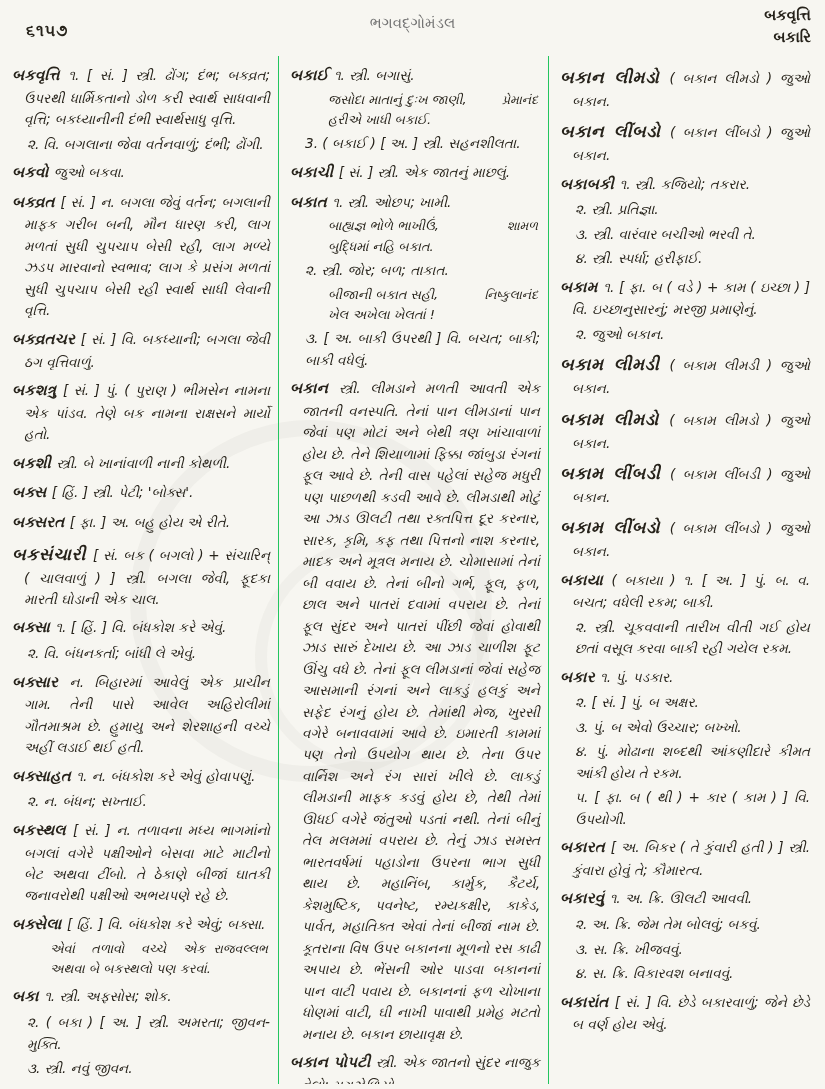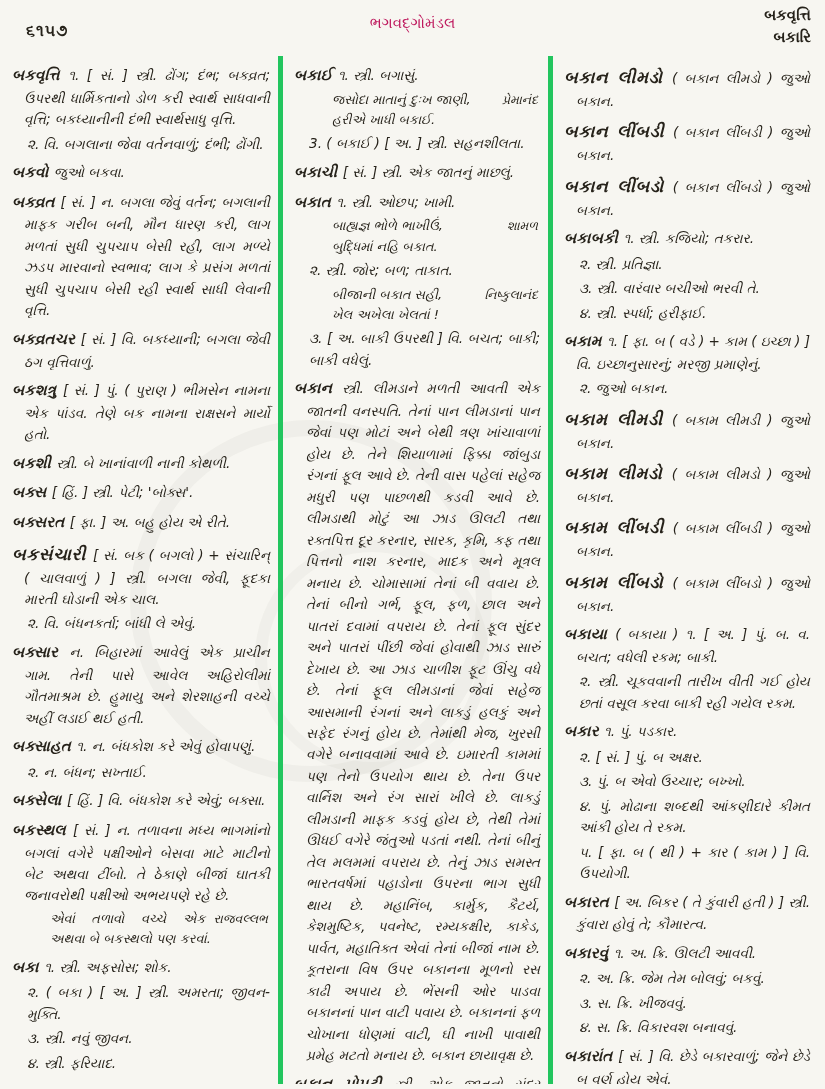--- a/index.html
+++ b/index.html
@@ -6,36 +6,36 @@
   body{
     width:825px;height:1089px;overflow:hidden;
     background:#f7f6f1;
     font-family:"DejaVu Sans",sans-serif;
     color:#26221a;
   }
   .page{position:relative;width:825px;height:1089px;overflow:hidden;}
 
   
   .page-number{position:absolute;left:26px;top:21px;font-size:16px;font-weight:700;letter-spacing:1px;}
-  .page-title{position:absolute;left:0;right:0;top:14px;text-align:center;font-size:15px;color:#be185d;}
+  .page-title{position:absolute;left:0;right:0;top:14px;text-align:center;font-size:15px;color:#737373;}
   .guide-words{position:absolute;right:14px;top:5px;text-align:right;font-weight:700;font-size:15px;line-height:1.45;}
   .guide-words div{white-space:nowrap;}
 
   
   .watermark{position:absolute;left:130px;top:420px;width:330px;height:330px;
     border:16px solid rgba(150,150,140,0.08);border-radius:50%;pointer-events:none;}
   .watermark2{position:absolute;left:255px;top:540px;width:210px;height:210px;
     border:12px solid rgba(150,150,140,0.07);border-radius:50%;pointer-events:none;}
 
   
   .columns{position:absolute;left:8px;top:56px;width:812px;height:1028px;
     display:flex;overflow:hidden;font-style:italic;}
   .col{width:270px;box-sizing:border-box;padding:2px 8px 0 4px;
     font-size:13.6px;line-height:1.58;text-align:justify;overflow:hidden;}
-  .col + .col{border-left:5px solid #22c55e;padding-left:11px;}
+  .col + .col{border-left:1px solid #22c55e;padding-left:11px;}
 
   p{margin:0;}
   .entry{margin:6px 0 2px;padding-left:12px;text-indent:-12px;}
   .sense{margin:3px 0;padding-left:15px;}
   .verse{margin:1px 0 2px;padding-left:38px;padding-right:2px;font-size:12.9px;}
   .cite{float:right;font-size:12.4px;padding-left:8px;}
   .head{font-weight:700;font-size:15px;letter-spacing:0.2px;}
   .head-lg .head{font-size:17px;letter-spacing:0.6px;}
 </style>
 </head>
@@ -57,26 +57,27 @@
         <p class="entry"><b class="head">બકવૃત્તિ </b>૧. [ સં. ] સ્ત્રી. ઢોંગ; દંભ; બકવ્રત; ઉપરથી ધાર્મિકતાનો ડોળ કરી સ્વાર્થ સાધવાની વૃત્તિ; બકધ્યાનીની દંભી સ્વાર્થસાધુ વૃત્તિ.</p>
         <p class="sense">૨. વિ. બગલાના જેવા વર્તનવાળું; દંભી; ઢોંગી.</p>
         <p class="entry"><b class="head">બકવો </b>જુઓ બકવા.</p>
         <p class="entry"><b class="head">બકવ્રત </b>[ સં. ] ન. બગલા જેવું વર્તન; બગલાની માફક ગરીબ બની, મૌન ધારણ કરી, લાગ મળતાં સુધી ચુપચાપ બેસી રહી, લાગ મળ્યે ઝડપ મારવાનો સ્વભાવ; લાગ કે પ્રસંગ મળતાં સુધી ચુપચાપ બેસી રહી સ્વાર્થ સાધી લેવાની વૃત્તિ.</p>
         <p class="entry"><b class="head">બકવ્રતચર </b>[ સં. ] વિ. બકધ્યાની; બગલા જેવી ઠગ વૃત્તિવાળું.</p>
         <p class="entry"><b class="head">બકશત્રુ </b>[ સં. ] પું. ( પુરાણ ) ભીમસેન નામના એક પાંડવ. તેણે બક નામના રાક્ષસને માર્યો હતો.</p>
         <p class="entry"><b class="head">બકશી </b>સ્ત્રી. બે ખાનાંવાળી નાની કોથળી.</p>
         <p class="entry"><b class="head">બક્સ </b>[ હિં. ] સ્ત્રી. પેટી; 'બોક્સ'.</p>
         <p class="entry"><b class="head">બક્સરત </b>[ ફા. ] અ. બહુ હોય એ રીતે.</p>
         <p class="entry head-lg"><b class="head">બકસંચારી </b>[ સં. બક ( બગલો ) + સંચારિન્ ( ચાલવાળું ) ] સ્ત્રી. બગલા જેવી, ફૂદકા મારતી ઘોડાની એક ચાલ.</p>
+        <p class="entry"><b class="head">બક્સા </b>૧. [ હિં. ] વિ. બંધકોશ કરે એવું.</p>
         <p class="sense">૨. વિ. બંધનકર્તા; બાંધી લે એવું.</p>
         <p class="entry"><b class="head">બક્સાર </b>ન. બિહારમાં આવેલું એક પ્રાચીન ગામ. તેની પાસે આવેલ અહિરોલીમાં ગૌતમાશ્રમ છે. હુમાયુ અને શેરશાહની વચ્ચે અહીં લડાઈ થઈ હતી.</p>
         <p class="entry"><b class="head">બક્સાહત </b>૧. ન. બંધકોશ કરે એવું હોવાપણું.</p>
         <p class="sense">૨. ન. બંધન; સખ્તાઈ.</p>
+        <p class="entry"><b class="head">બકસ્થલ </b>[ સં. ] ન. તળાવના મધ્ય ભાગમાંનો બગલાં વગેરે પક્ષીઓને બેસવા માટે માટીનો બેટ અથવા ટીંબો. તે ઠેકાણે બીજાં ઘાતકી જનાવરોથી પક્ષીઓ અભયપણે રહે છે.</p>
         <p class="entry"><b class="head">બક્સેલા </b>[ હિં. ] વિ. બંધકોશ કરે એવું; બક્સા.</p>
-        <p class="entry"><b class="head">બકસ્થલ </b>[ સં. ] ન. તળાવના મધ્ય ભાગમાંનો બગલાં વગેરે પક્ષીઓને બેસવા માટે માટીનો બેટ અથવા ટીંબો. તે ઠેકાણે બીજાં ઘાતકી જનાવરોથી પક્ષીઓ અભયપણે રહે છે.</p>
         <p class="verse"><span class="cite">રાજવલ્લભ</span>એવાં તળાવો વચ્ચે એક અથવા બે બકસ્થલો પણ કરવાં.</p>
         <p class="entry"><b class="head">બકા </b>૧. સ્ત્રી. અફસોસ; શોક.</p>
         <p class="sense">૨. ( બકા ) [ અ. ] સ્ત્રી. અમરતા; જીવન-મુક્તિ.</p>
         <p class="sense">૩. સ્ત્રી. નવું જીવન.</p>
         <p class="sense">૪. સ્ત્રી. ફરિયાદ.</p>
       </div>
       <div class="col">
         <p class="entry"><b class="head">બકાઈ </b>૧. સ્ત્રી. બગાસું.</p>
         <p class="verse"><span class="cite">પ્રેમાનંદ</span>જસોદા માતાનું દુઃખ જાણી,<br>હરીએ ખાધી બકાઈ.</p>
         <p class="sense">3. ( બકાઈ ) [ અ. ] સ્ત્રી. સહનશીલતા.</p>
@@ -84,21 +85,20 @@
         <p class="entry"><b class="head">બકાત </b>૧. સ્ત્રી. ઓછપ; ખામી.</p>
         <p class="verse"><span class="cite">શામળ</span>બાહ્યજ્ઞ ભોળે ભાખીઉં,<br>બુદ્ધિમાં નહિ બકાત.</p>
         <p class="sense">૨. સ્ત્રી. જોર; બળ; તાકાત.</p>
         <p class="verse"><span class="cite">નિષ્કુલાનંદ</span>બીજાની બકાત સહી,<br>ખેલ અખેલા ખેલતાં !</p>
         <p class="sense">૩. [ અ. બાકી ઉપરથી ] વિ. બચત; બાકી; બાકી વધેલું.</p>
         <p class="entry"><b class="head">બકાન </b>સ્ત્રી. લીમડાને મળતી આવતી એક જાતની વનસ્પતિ. તેનાં પાન લીમડાનાં પાન જેવાં પણ મોટાં અને બેથી ત્રણ ખાંચાવાળાં હોય છે. તેને શિયાળામાં ફિક્કા જાંબુડા રંગનાં ફૂલ આવે છે. તેની વાસ પહેલાં સહેજ મધુરી પણ પાછળથી કડવી આવે છે. લીમડાથી મોટું આ ઝાડ ઊલટી તથા રક્તપિત્ત દૂર કરનાર, સારક, કૃમિ, કફ તથા પિત્તનો નાશ કરનાર, માદક અને મૂત્રલ મનાય છે. ચોમાસામાં તેનાં બી વવાય છે. તેનાં બીનો ગર્ભ, ફૂલ, ફળ, છાલ અને પાતરાં દવામાં વપરાય છે. તેનાં ફૂલ સુંદર અને પાતરાં પીંછી જેવાં હોવાથી ઝાડ સારું દેખાય છે. આ ઝાડ ચાળીશ ફૂટ ઊંચુ વધે છે. તેનાં ફૂલ લીમડાનાં જેવાં સહેજ આસમાની રંગનાં અને લાકડું હલકું અને સફેદ રંગનું હોય છે. તેમાંથી મેજ, ખુરસી વગેરે બનાવવામાં આવે છે. ઇમારતી કામમાં પણ તેનો ઉપયોગ થાય છે. તેના ઉપર વાર્નિશ અને રંગ સારાં ખીલે છે. લાકડું લીમડાની માફક કડવું હોય છે, તેથી તેમાં ઊધઈ વગેરે જંતુઓ પડતાં નથી. તેનાં બીનું તેલ મલમમાં વપરાય છે. તેનું ઝાડ સમસ્ત ભારતવર્ષમાં પહાડોના ઉપરના ભાગ સુધી થાય છે. મહાનિંબ, કાર્મુક, કૈટર્ય, કેશમુષ્ટિક, પવનેષ્ટ, રમ્યકક્ષીર, કાકેડ, પાર્વત, મહાતિક્ત એવાં તેનાં બીજાં નામ છે. કૂતરાના વિષ ઉપર બકાનના મૂળનો રસ કાઢી અપાય છે. ભેંસની ઓર પાડવા બકાનનાં પાન વાટી પવાય છે. બકાનનાં ફળ ચોખાના ધોણમાં વાટી, ઘી નાખી પાવાથી પ્રમેહ મટતો મનાય છે. બકાન છાયાવૃક્ષ છે.</p>
         <p class="entry"><b class="head">બકાન પોપટી </b>સ્ત્રી. એક જાતનો સુંદર નાજુક વેલો; મગઝેળિયો.</p>
       </div>
       <div class="col">
         <p class="entry head-lg"><b class="head">બકાન લીમડો </b>( બકાન લીમડો ) જુઓ બકાન.</p>
-        <p class="entry head-lg"><b class="head">બકાન લીંબડી </b>( બકાન લીંબડી ) જુઓ બકાન.</p>
         <p class="entry head-lg"><b class="head">બકાન લીંબડો </b>( બકાન લીંબડો ) જુઓ બકાન.</p>
         <p class="entry"><b class="head">બકાબકી </b>૧. સ્ત્રી. કજિયો; તકરાર.</p>
         <p class="sense">૨. સ્ત્રી. પ્રતિજ્ઞા.</p>
         <p class="sense">૩. સ્ત્રી. વારંવાર બચીઓ ભરવી તે.</p>
         <p class="sense">૪. સ્ત્રી. સ્પર્ધા; હરીફાઈ.</p>
         <p class="entry"><b class="head">બકામ </b>૧. [ ફા. બ ( વડે ) + કામ ( ઇચ્છા ) ] વિ. ઇચ્છાનુસારનું; મરજી પ્રમાણેનું.</p>
         <p class="sense">૨. જુઓ બકાન.</p>
         <p class="entry head-lg"><b class="head">બકામ લીમડી </b>( બકામ લીમડી ) જુઓ બકાન.</p>
         <p class="entry head-lg"><b class="head">બકામ લીમડો </b>( બકામ લીમડો ) જુઓ બકાન.</p>
         <p class="entry head-lg"><b class="head">બકામ લીંબડી </b>( બકામ લીંબડી ) જુઓ બકાન.</p>

